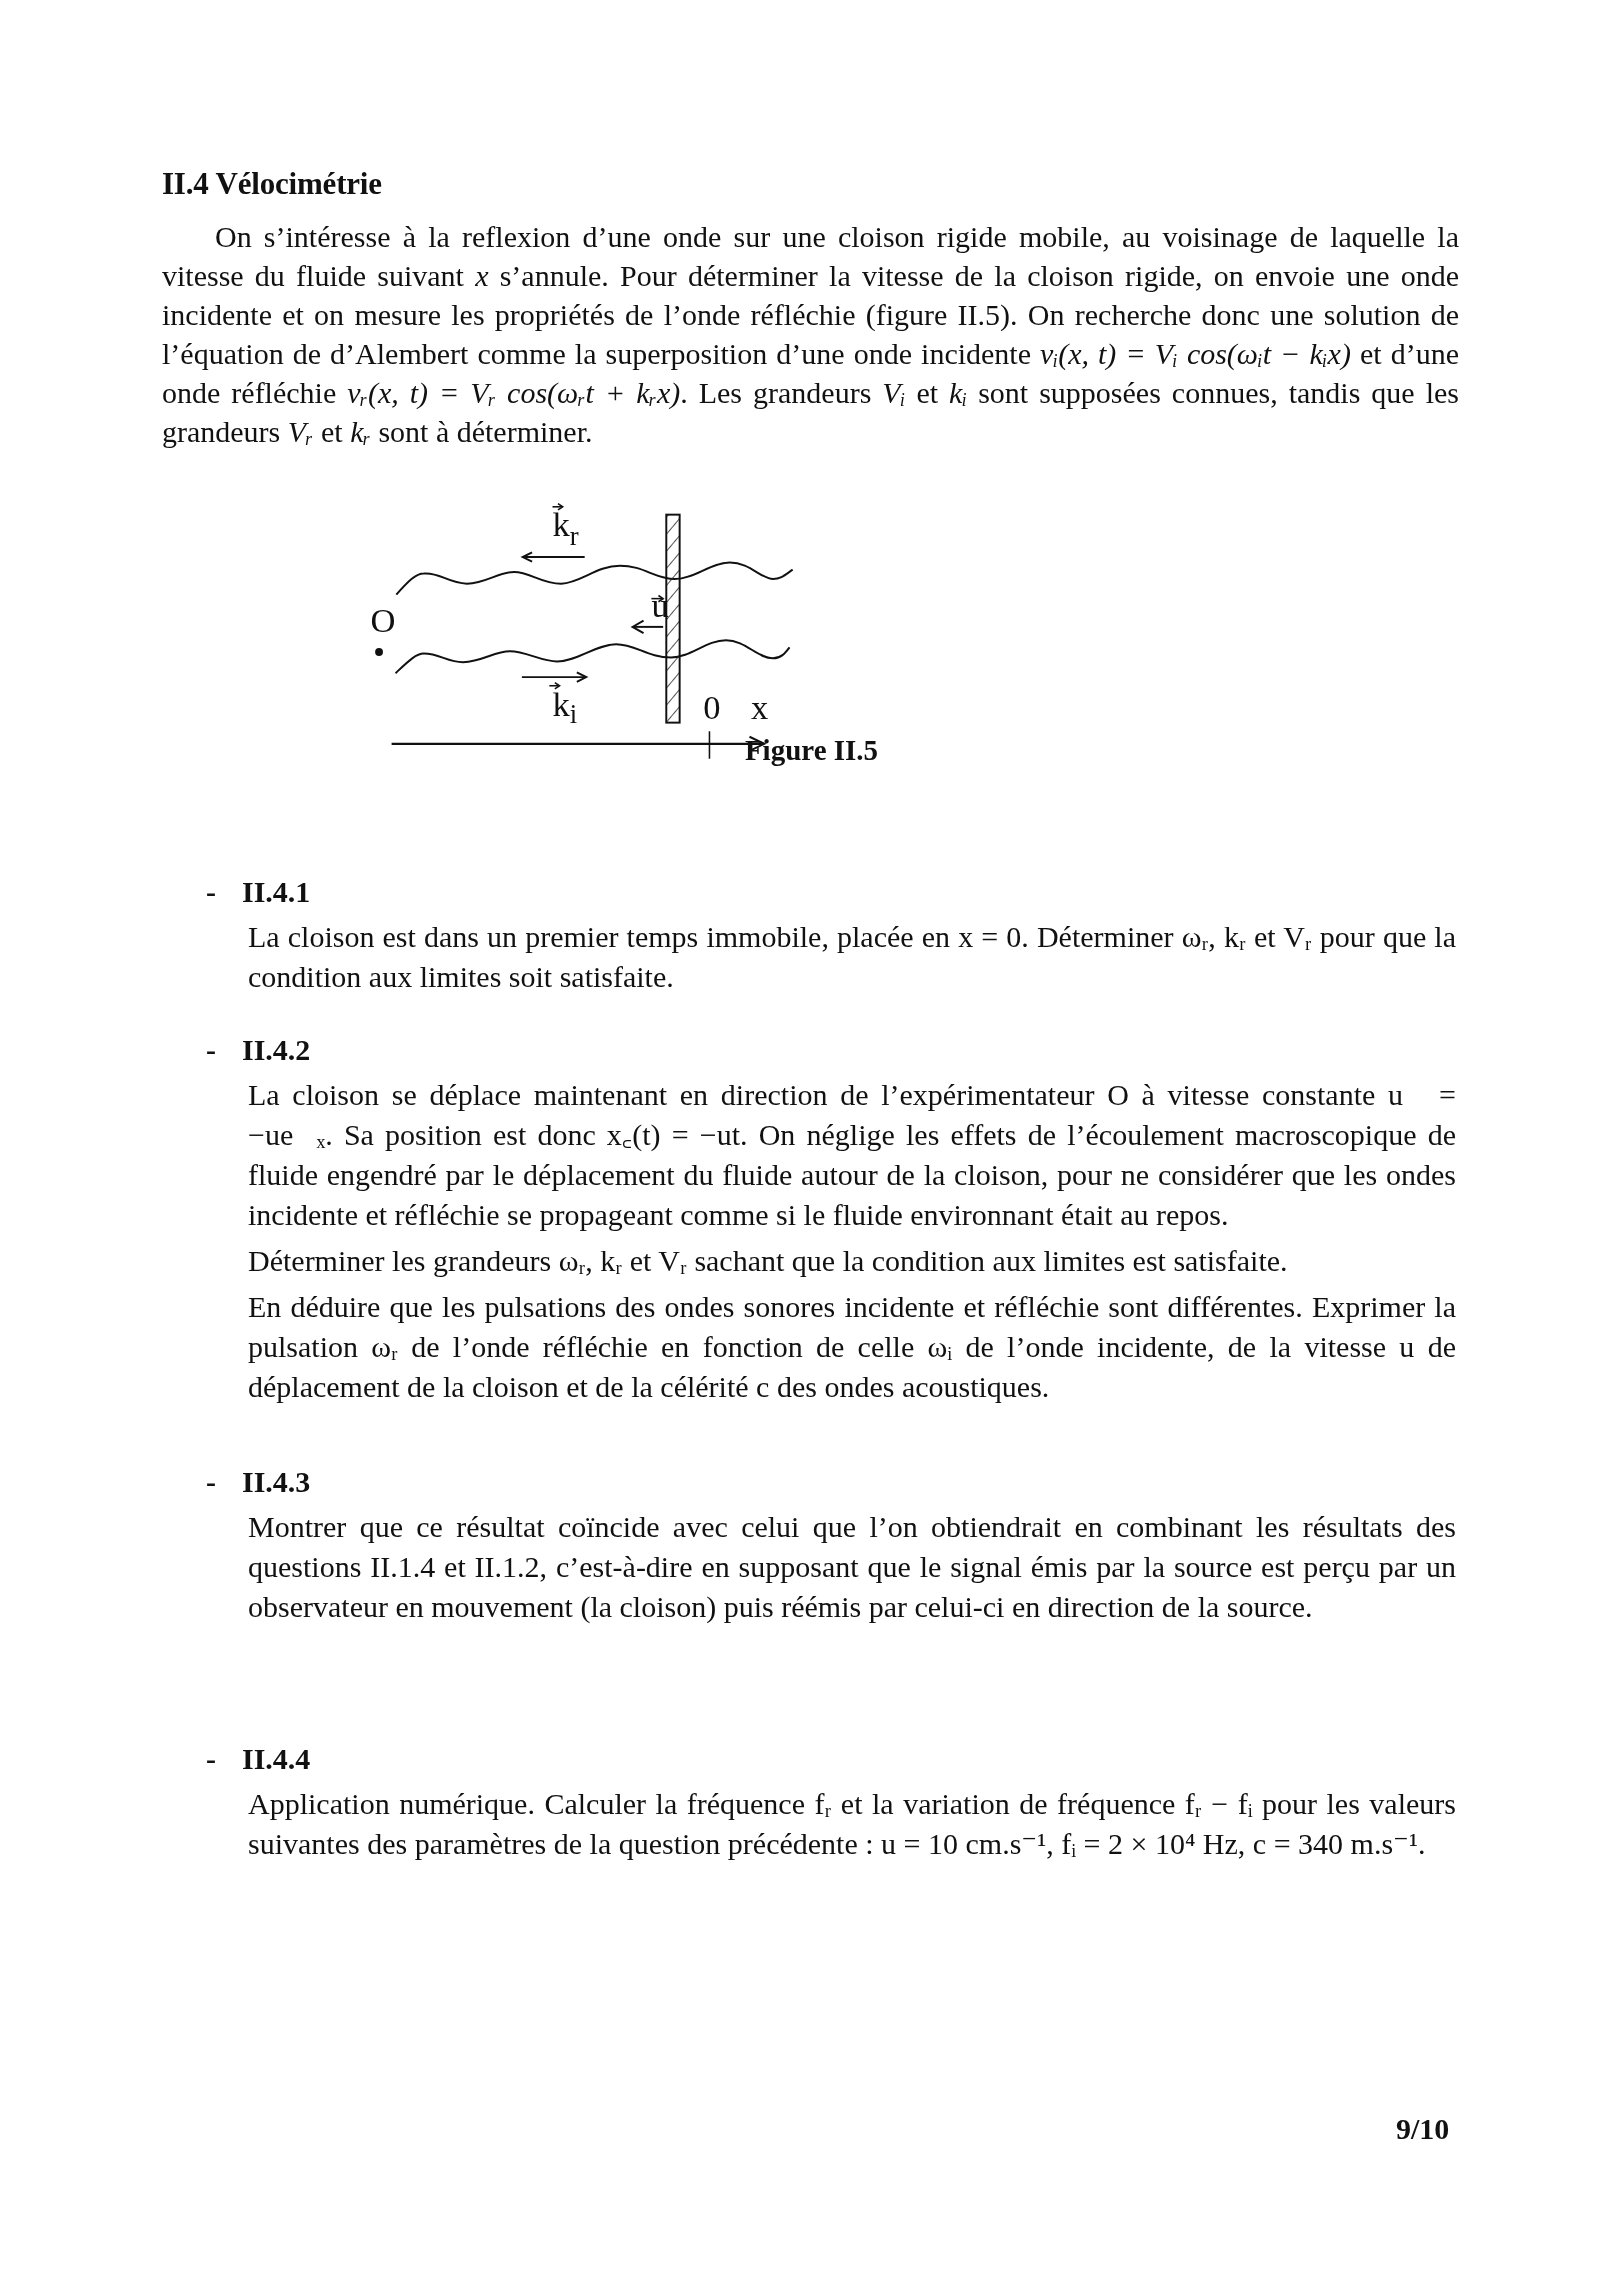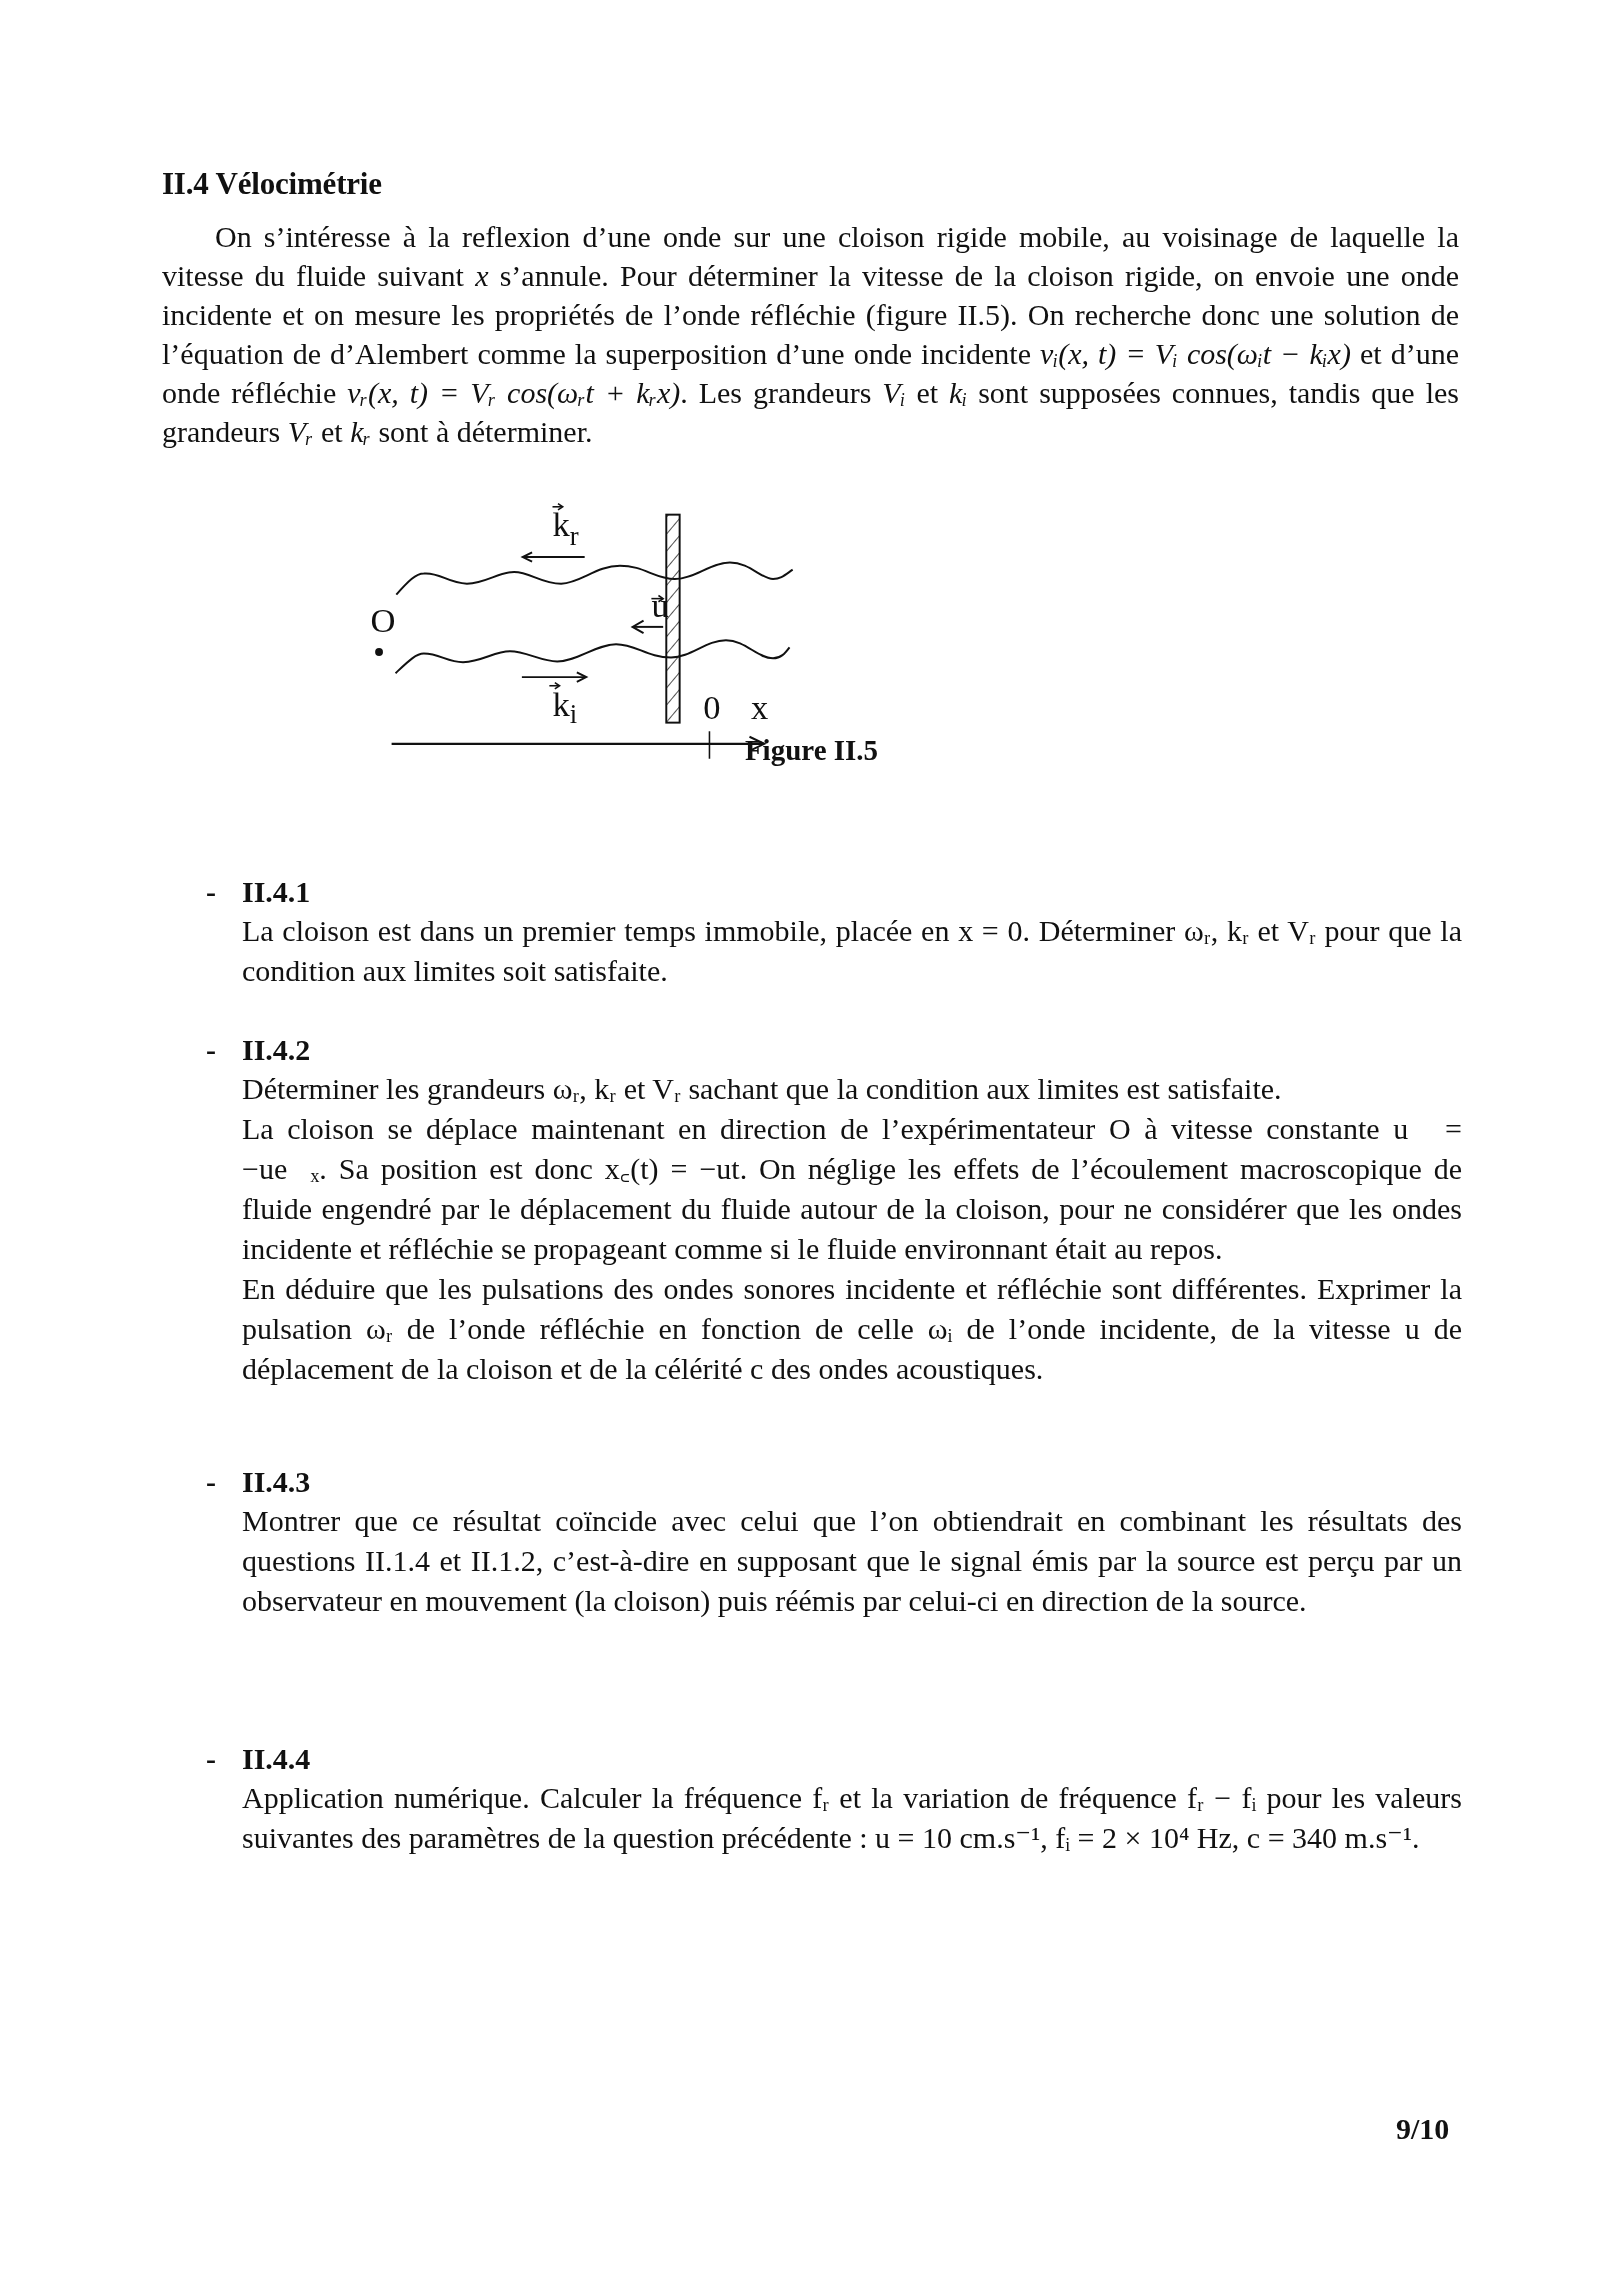--- a/index.html
+++ b/index.html
@@ -9,21 +9,21 @@
   .section-title { position: absolute; left: 162px; top: 166px; font-size: 31px; font-weight: bold; letter-spacing: -0.2px; }
   .para { position: absolute; left: 162px; width: 1297px; font-size: 30px; line-height: 39px; text-align: justify; }
   .para .ind { display: inline-block; width: 53px; }
   .m { font-style: italic; }
   .figure { position: absolute; left: 361px; top: 487px; width: 879px; height: 330px; }
   .fig-caption { position: absolute; left: 0; width: 1623px; top: 734px; text-align: center; font-size: 29px; font-weight: bold; }
   .q { position: absolute; left: 206px; width: 1256px; }
   .q-head { font-size: 30px; font-weight: bold; line-height: 39px; margin-top: 24px; }
   .q-head .dash { display: inline-block; width: 36px; font-weight: bold; }
   .q-body { margin-left: 36px; font-size: 30px; line-height: 40px; text-align: justify; }
-  .q-body p { margin: 0; }
+  .q-body p { margin: 6px; }
   .pagenum { position: absolute; left: 1396px; top: 2112px; font-size: 30px; font-weight: bold; text-align: right; }
   .fig-label { font-family: "Liberation Serif", serif; font-size: 44px; fill: #111; }
 </style>
 </head>
 <body>
 
 <div class="page">
 
   <div class="section-title">II.4 Vélocimétrie</div>
 
@@ -87,22 +87,22 @@
   <div class="q" style="top:848px;">
     <div class="q-head"><span class="dash">-</span><span>II.4.1</span></div>
     <div class="q-body">
       <p>La cloison est dans un premier temps immobile, placée en x = 0. Déterminer ωᵣ, kᵣ et Vᵣ pour que la condition aux limites soit satisfaite.</p>
     </div>
   </div>
 
   <div class="q" style="top:1006px;">
     <div class="q-head"><span class="dash">-</span><span>II.4.2</span></div>
     <div class="q-body">
+      <p>La cloison se déplace maintenant en direction de l’expérimentateur O à vitesse constante u⃗ = −ue⃗ₓ. Sa position est donc x꜀(t) = −ut. On néglige les effets de l’écoulement macroscopique de fluide engendré par le déplacement du fluide autour de la cloison, pour ne considérer que les ondes incidente et réfléchie se propageant comme si le fluide environnant était au repos.</p>
       <p>Déterminer les grandeurs ωᵣ, kᵣ et Vᵣ sachant que la condition aux limites est satisfaite.</p>
-      <p>La cloison se déplace maintenant en direction de l’expérimentateur O à vitesse constante u⃗ = −ue⃗ₓ. Sa position est donc x꜀(t) = −ut. On néglige les effets de l’écoulement macroscopique de fluide engendré par le déplacement du fluide autour de la cloison, pour ne considérer que les ondes incidente et réfléchie se propageant comme si le fluide environnant était au repos.</p>
       <p>En déduire que les pulsations des ondes sonores incidente et réfléchie sont différentes. Exprimer la pulsation ωᵣ de l’onde réfléchie en fonction de celle ωᵢ de l’onde incidente, de la vitesse u de déplacement de la cloison et de la célérité c des ondes acoustiques.</p>
     </div>
   </div>
 
   <div class="q" style="top:1438px;">
     <div class="q-head"><span class="dash">-</span><span>II.4.3</span></div>
     <div class="q-body">
       <p>Montrer que ce résultat coïncide avec celui que l’on obtiendrait en combinant les résultats des questions II.1.4 et II.1.2, c’est-à-dire en supposant que le signal émis par la source est perçu par un observateur en mouvement (la cloison) puis réémis par celui-ci en direction de la source.</p>
     </div>
   </div>

